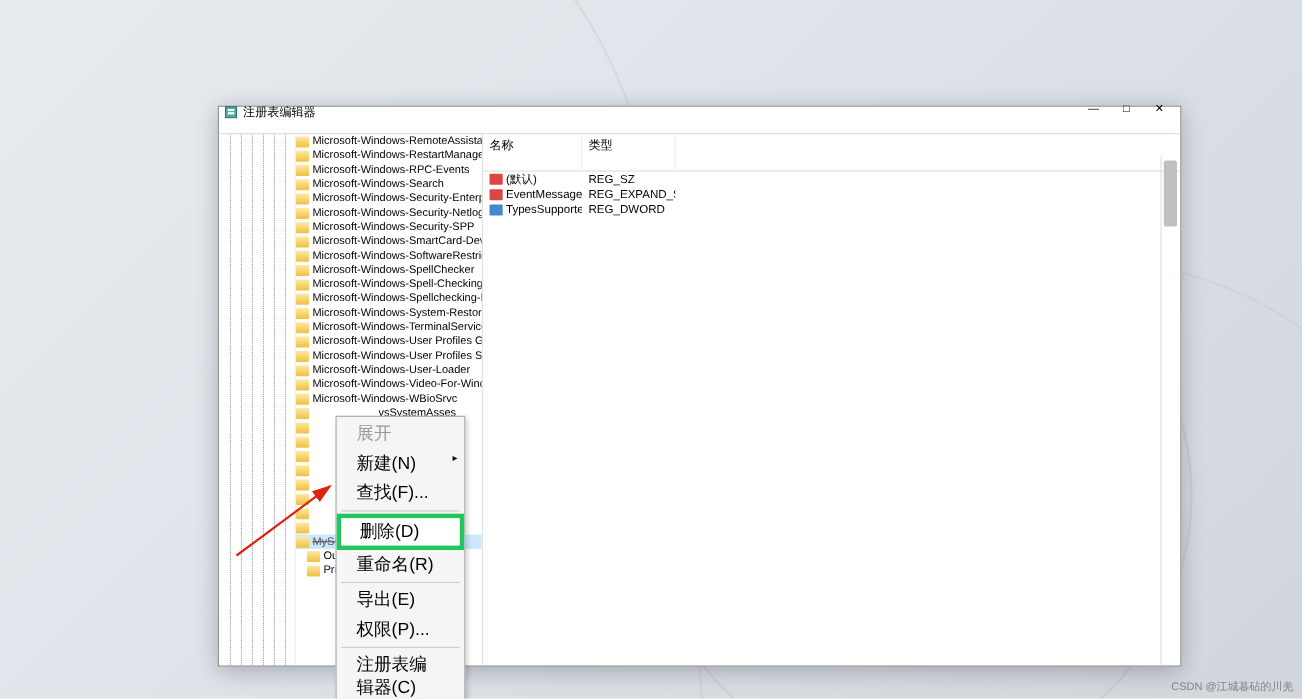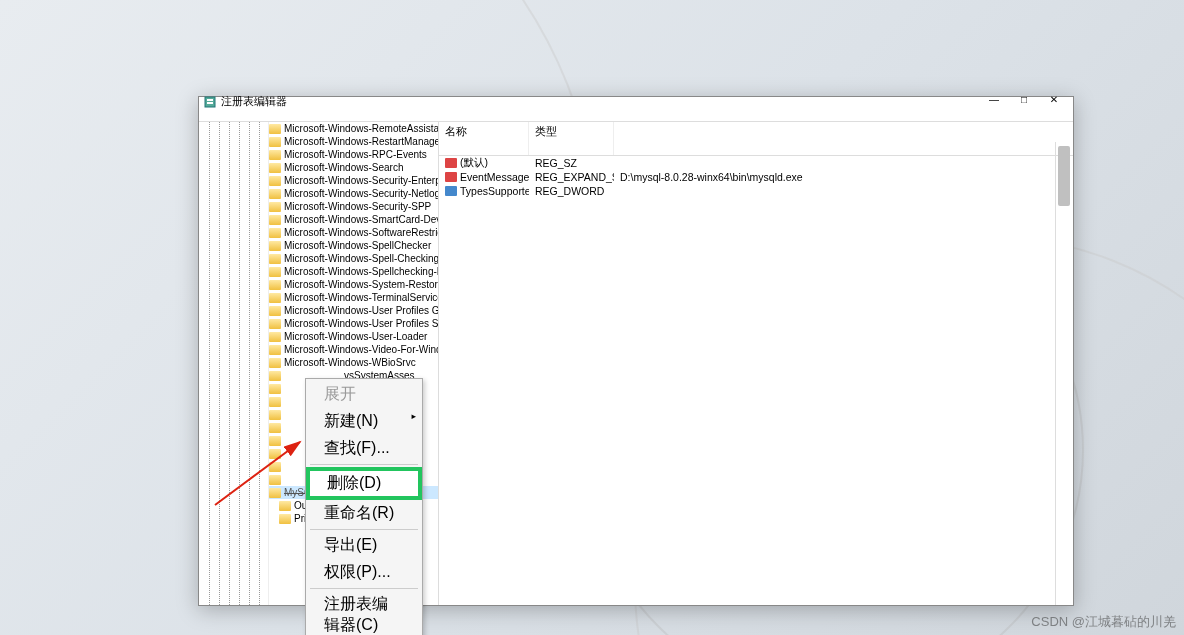--- a/index.html
+++ b/index.html
@@ -65,21 +65,21 @@
     font-size: 16px; padding: 2px 0;
   }
   .ctx-item { padding: 3px 20px 3px 18px; position: relative; cursor: default; }
   .ctx-item.disabled { color: #999; }
   .ctx-item.has-sub::after { content: "▸"; position: absolute; right: 6px; font-size: 9px; }
   .ctx-sep { height: 1px; background: #ccc; margin: 2px 4px; }
   .ctx-item.highlighted { border: 4px solid #22c55e; padding: 2px 19px 2px 17px; background: #fff; }
 
   .arrow-svg { position: absolute; left: 200px; top: 380px; width: 120px; height: 130px; pointer-events: none; }
 
-  .watermark { position: absolute; right: 8px; bottom: 4px; font-size: 13px; color: rgba(60,60,60,0.55); }
+  .watermark { position: absolute; right: 8px; bottom: 4px; font-size: 10px; color: rgba(60,60,60,0.55); }
 
   .scrollbar-track { position: absolute; left: 0; top: 0; width: 16px; bottom: 0; background: #f0f0f0; }
   .scrollbar-thumb  { position: absolute; left: 2px; width: 12px; background: #c0c0c0; border-radius: 2px; }
 </style>
 </head>
 <body>
 
 <div class="wallpaper-curve curve1"></div>
 <div class="wallpaper-curve curve2"></div>
 <div class="wallpaper-curve curve3"></div>
@@ -253,21 +253,20 @@
               <span>(默认)</span>
             </div>
             <div class="val-type">REG_SZ</div>
           </div>
           <div class="value-row">
             <div class="val-name">
               <span class="val-icon str"></span>
               <span>EventMessage...</span>
             </div>
             <div class="val-type">REG_EXPAND_SZ</div>
-            <div class="val-data">D:\mysql-8.0.28-winx64\bin\mysqld.exe</div>
           </div>
           <div class="value-row">
             <div class="val-name">
               <span class="val-icon bin"></span>
               <span>TypesSupported</span>
             </div>
             <div class="val-type">REG_DWORD</div>
           </div>
         </div>
       <div class="values-vsep">

